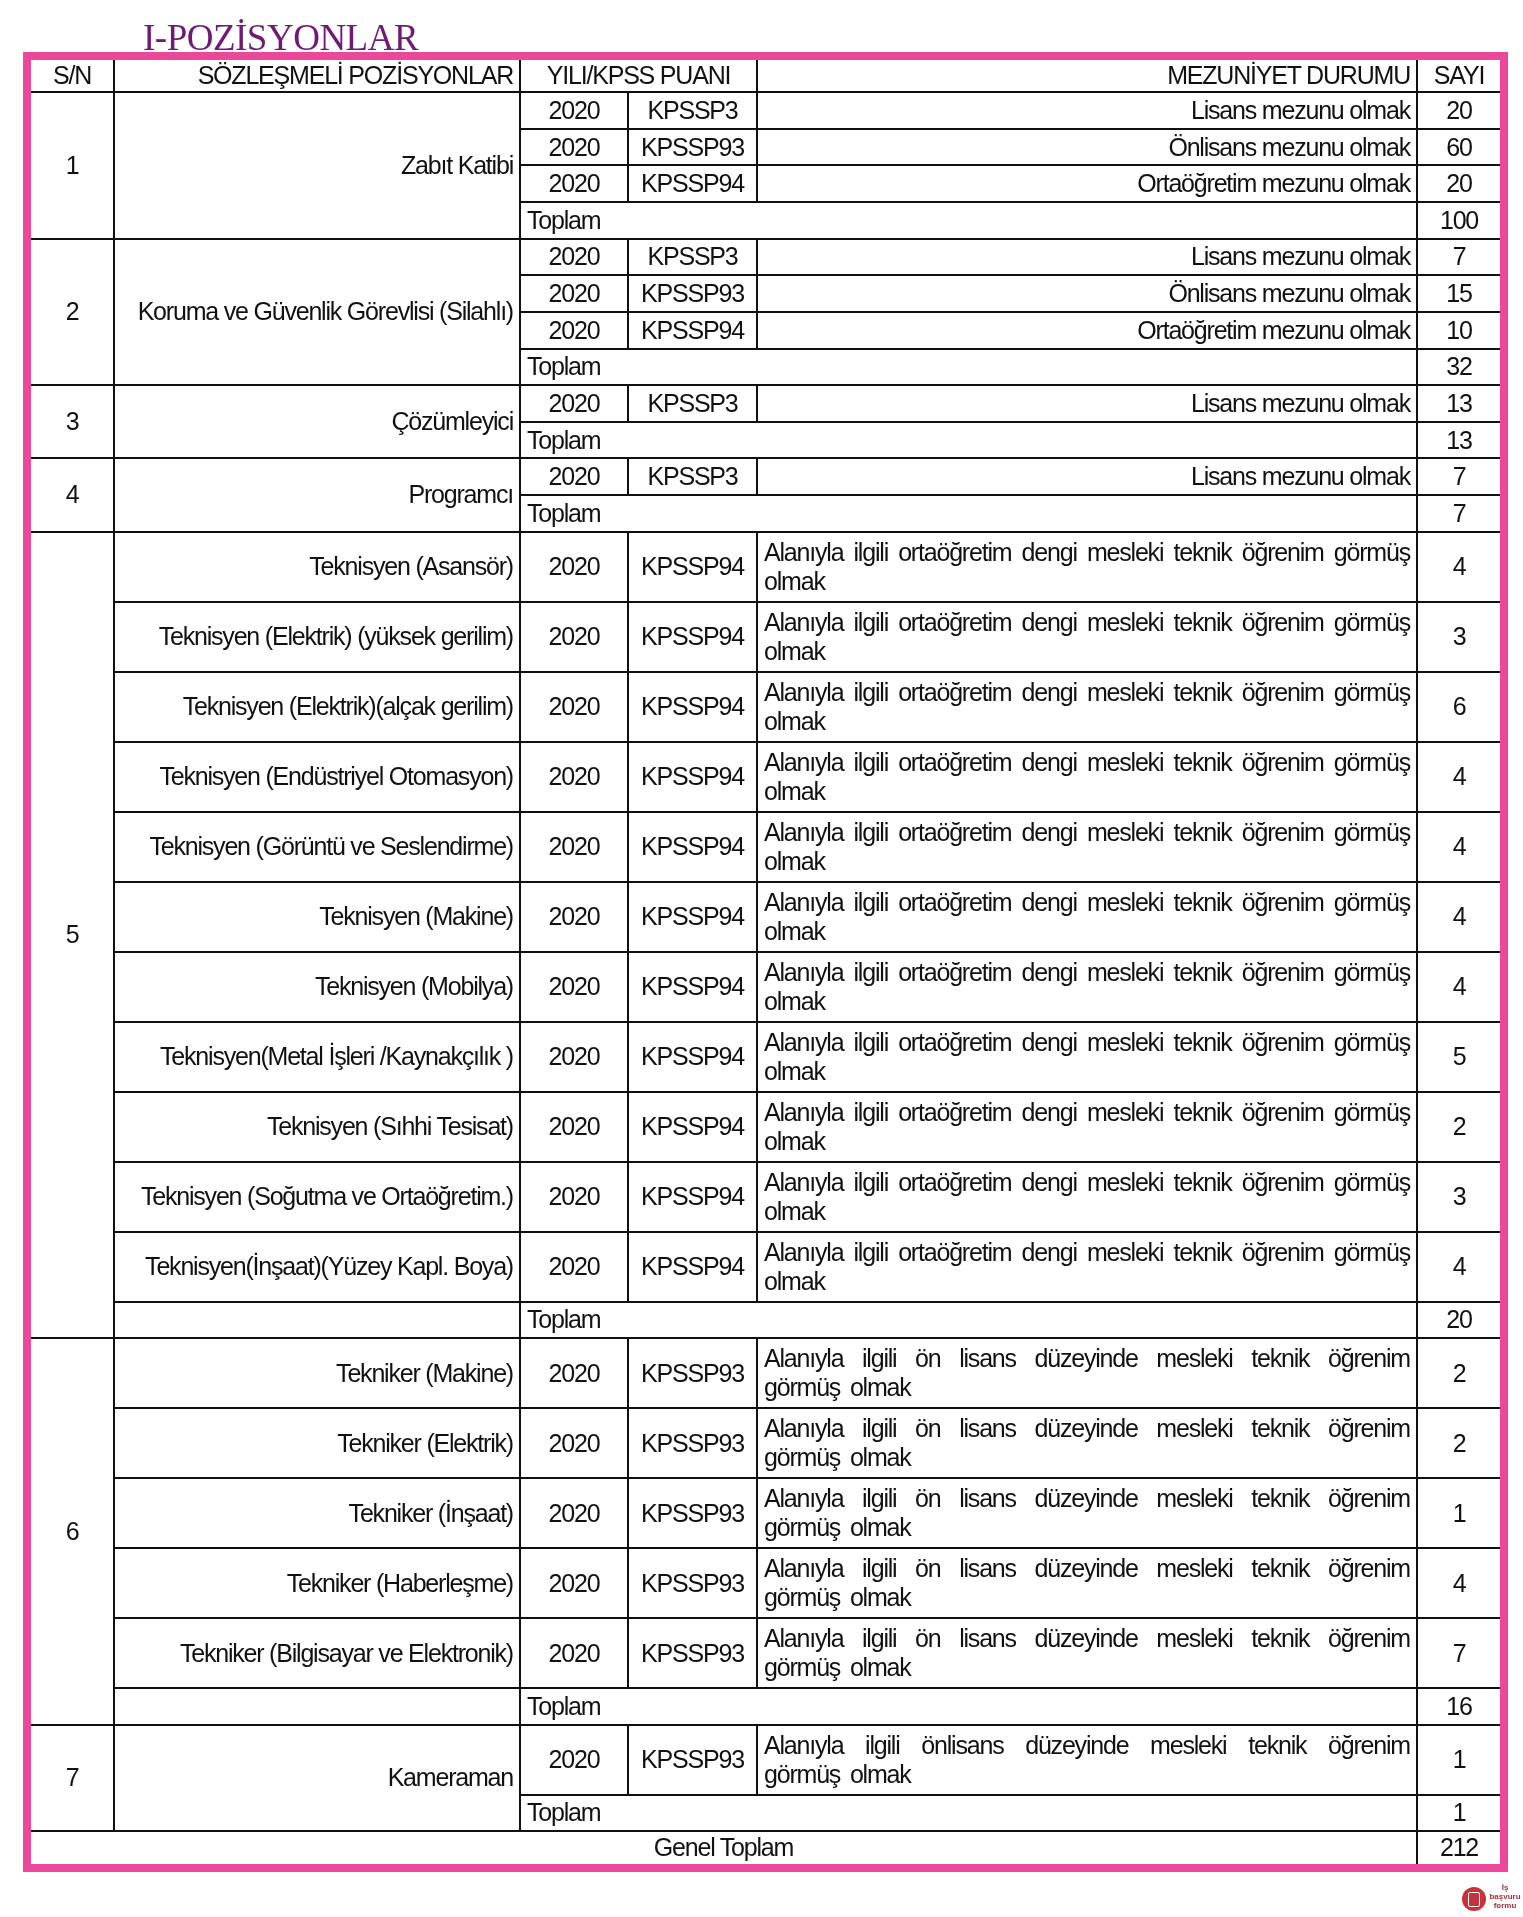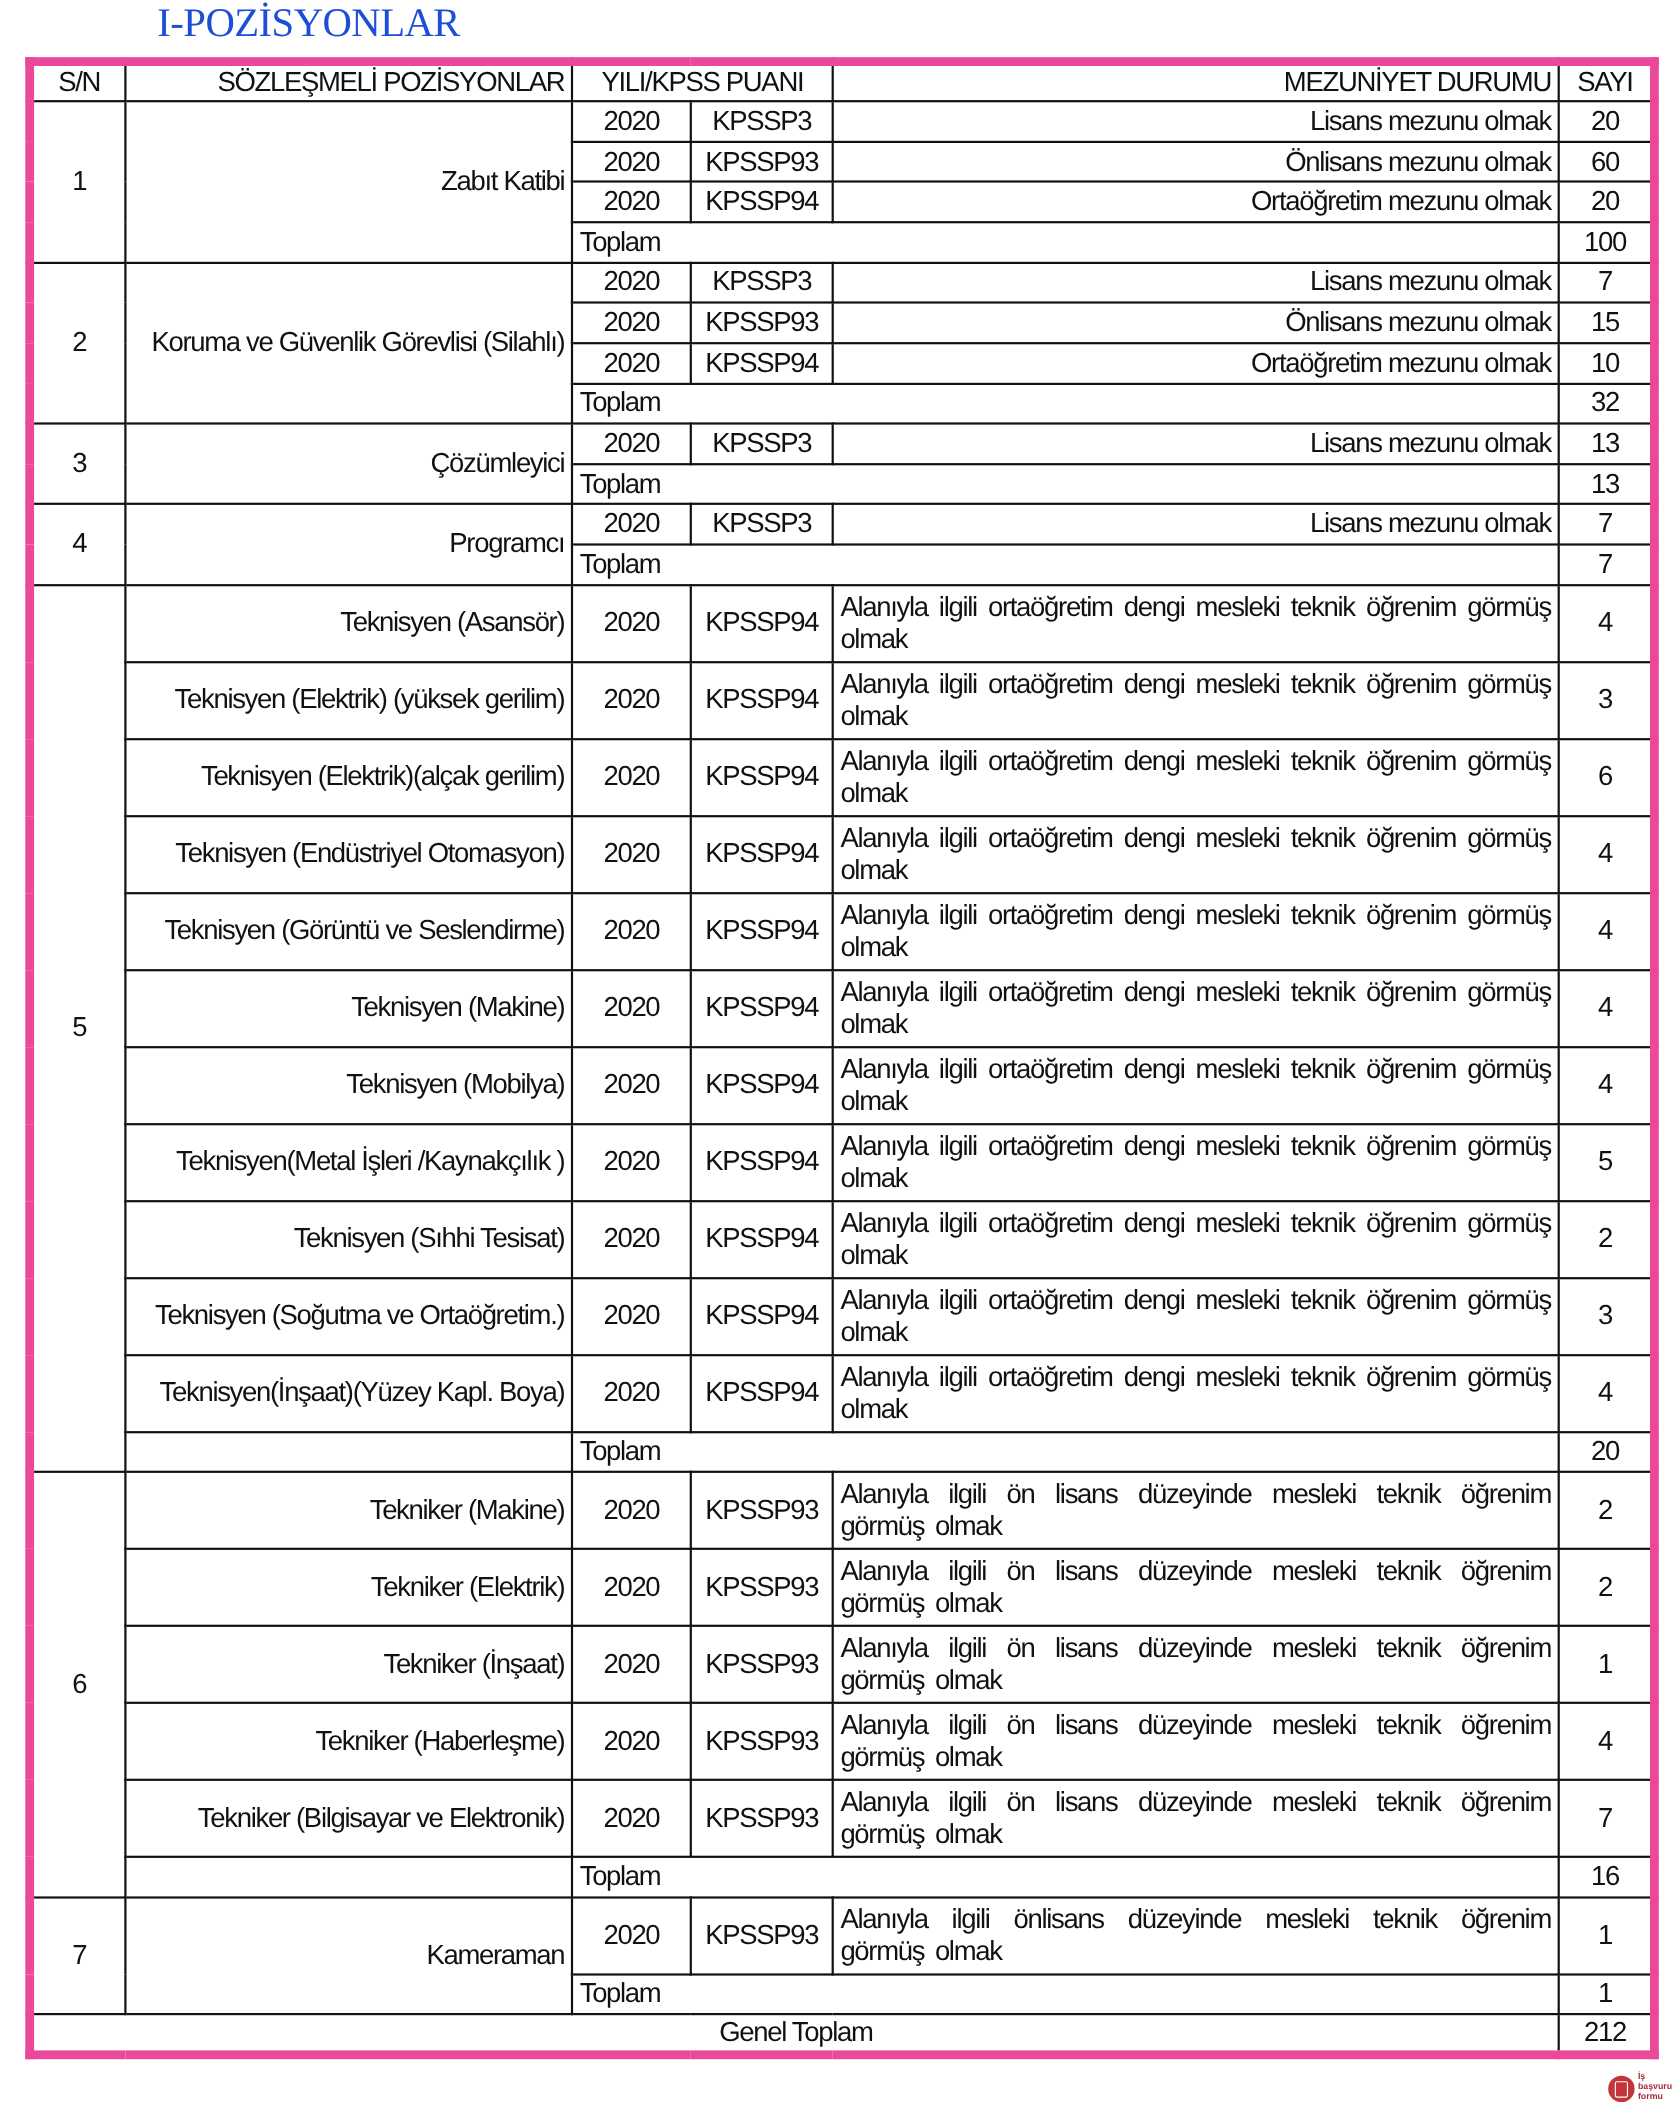--- a/index.html
+++ b/index.html
@@ -1,38 +1,38 @@
 <!DOCTYPE html>
 <html><head>
 <meta charset="utf-8">
 <style>
   html, body { margin:0; padding:0; background:#ffffff; }
   body { width:1523px; height:1917px; position:relative; overflow:hidden;
          font-family:"Liberation Sans", "DejaVu Sans", sans-serif; color:#111; }
-  .page-title { position:absolute; left:143px; top:0; font-family:"Liberation Serif","DejaVu Serif",serif;
-                font-size:37px; letter-spacing:-0.5px; color:#1d4ed8; line-height:44px; }
+  .page-title { position:absolute; left:143px; top:16px; font-family:"Liberation Serif","DejaVu Serif",serif;
+                font-size:37px; letter-spacing:-0.5px; color:#701a75; line-height:44px; }
   table.positions { position:absolute; left:23px; top:52px; width:1477px; border-collapse:collapse;
                     table-layout:fixed; border:8px solid #ec4899; }
   table.positions td, table.positions th { border:2.5px solid #111; padding:0 6px; font-weight:normal;
                     font-size:25px; letter-spacing:-1.2px; line-height:29px; vertical-align:middle; overflow:hidden; }
   col.c-sn { width:87px; } col.c-name { width:406px; } col.c-year { width:108px; }
   col.c-score { width:129px; } col.c-edu { width:660px; } col.c-count { width:87px; }
   tr.hdr { height:36px; }
   tr.sm { height:36.7px; }
   tr.tall { height:70px; }
   tr.tot { height:36.5px; }
   .center { text-align:center; }
   .left { text-align:right; }
   td.edu-long { text-align:justify; text-align-last:left; line-height:27px; padding-top:1px; padding-bottom:1px; word-spacing:4px; }
   td.tot-label { text-align:left; padding-left:4px; }
   td.sn { text-align:center; }
   .watermark { position:absolute; left:1462px; top:1883px; width:60px; height:34px; }
   .wm-icon { position:absolute; left:0; top:4px; width:24px; height:24px; border-radius:50%; background:#c4343b; }
   .wm-icon::after { content:""; position:absolute; left:6px; top:5px; width:10px; height:13px; border:1.5px solid #fff; border-radius:2px; }
-  .wm-text { position:absolute; left:27px; top:0; font-size:8px; line-height:9px; color:#a8303a; font-weight:bold; text-align:left; width:32px; letter-spacing:0; }
+  .wm-text { position:absolute; left:27px; top:0; font-size:8px; line-height:9px; color:#a8303a; font-weight:bold; text-align:center; width:32px; letter-spacing:0; }
 </style>
 </head>
 <body>
 
 <div class="page-title">I-POZİSYONLAR</div>
 
 <table class="positions">
   <colgroup>
     <col class="c-sn">
       <col class="c-name">

